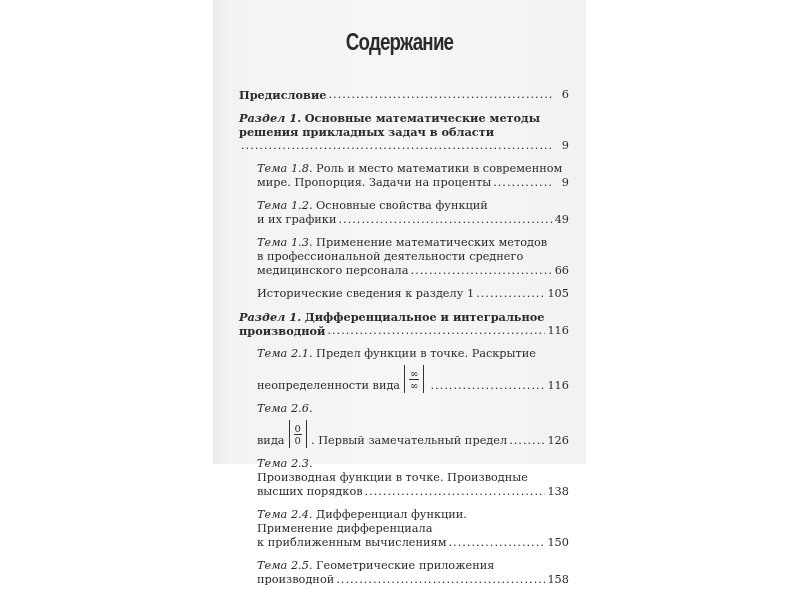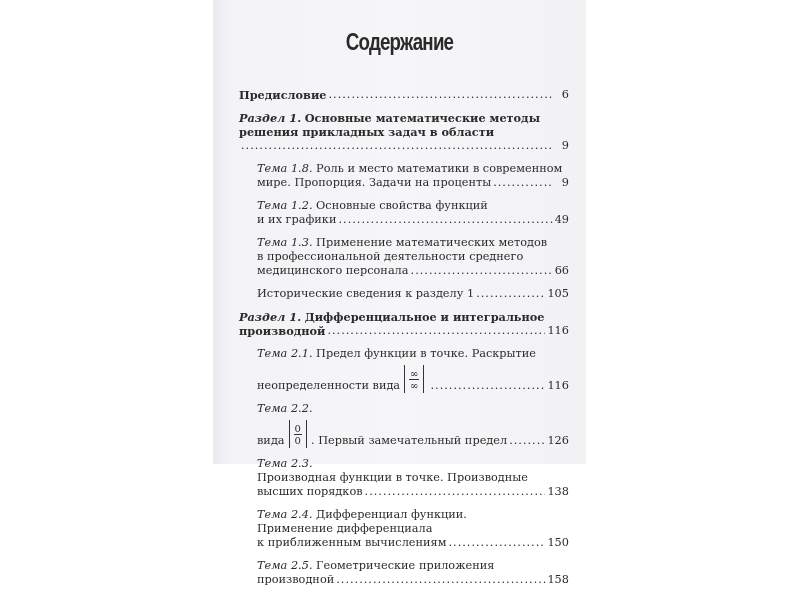--- a/index.html
+++ b/index.html
@@ -115,21 +115,21 @@
           <span class="frac">
             <span class="num">∞</span>
             <span>∞</span>
           </span>
           <span class="dots"></span>
           <span class="pg">116</span>
         </div>
     </div>
 
     <div class="entry sub">
-      <div class="line"><span class="lab">Тема 2.2.</span>&nbsp;</div>
+      <div class="line"><span class="lab">Тема 2.6.</span>&nbsp;</div>
       <div class="line tall">
           <span>вида</span>
           <span class="frac">
             <span class="num">0</span>
             <span>0</span>
           </span>
           <span>. Первый замечательный предел</span>
           <span class="dots"></span>
           <span class="pg">126</span>
         </div>

